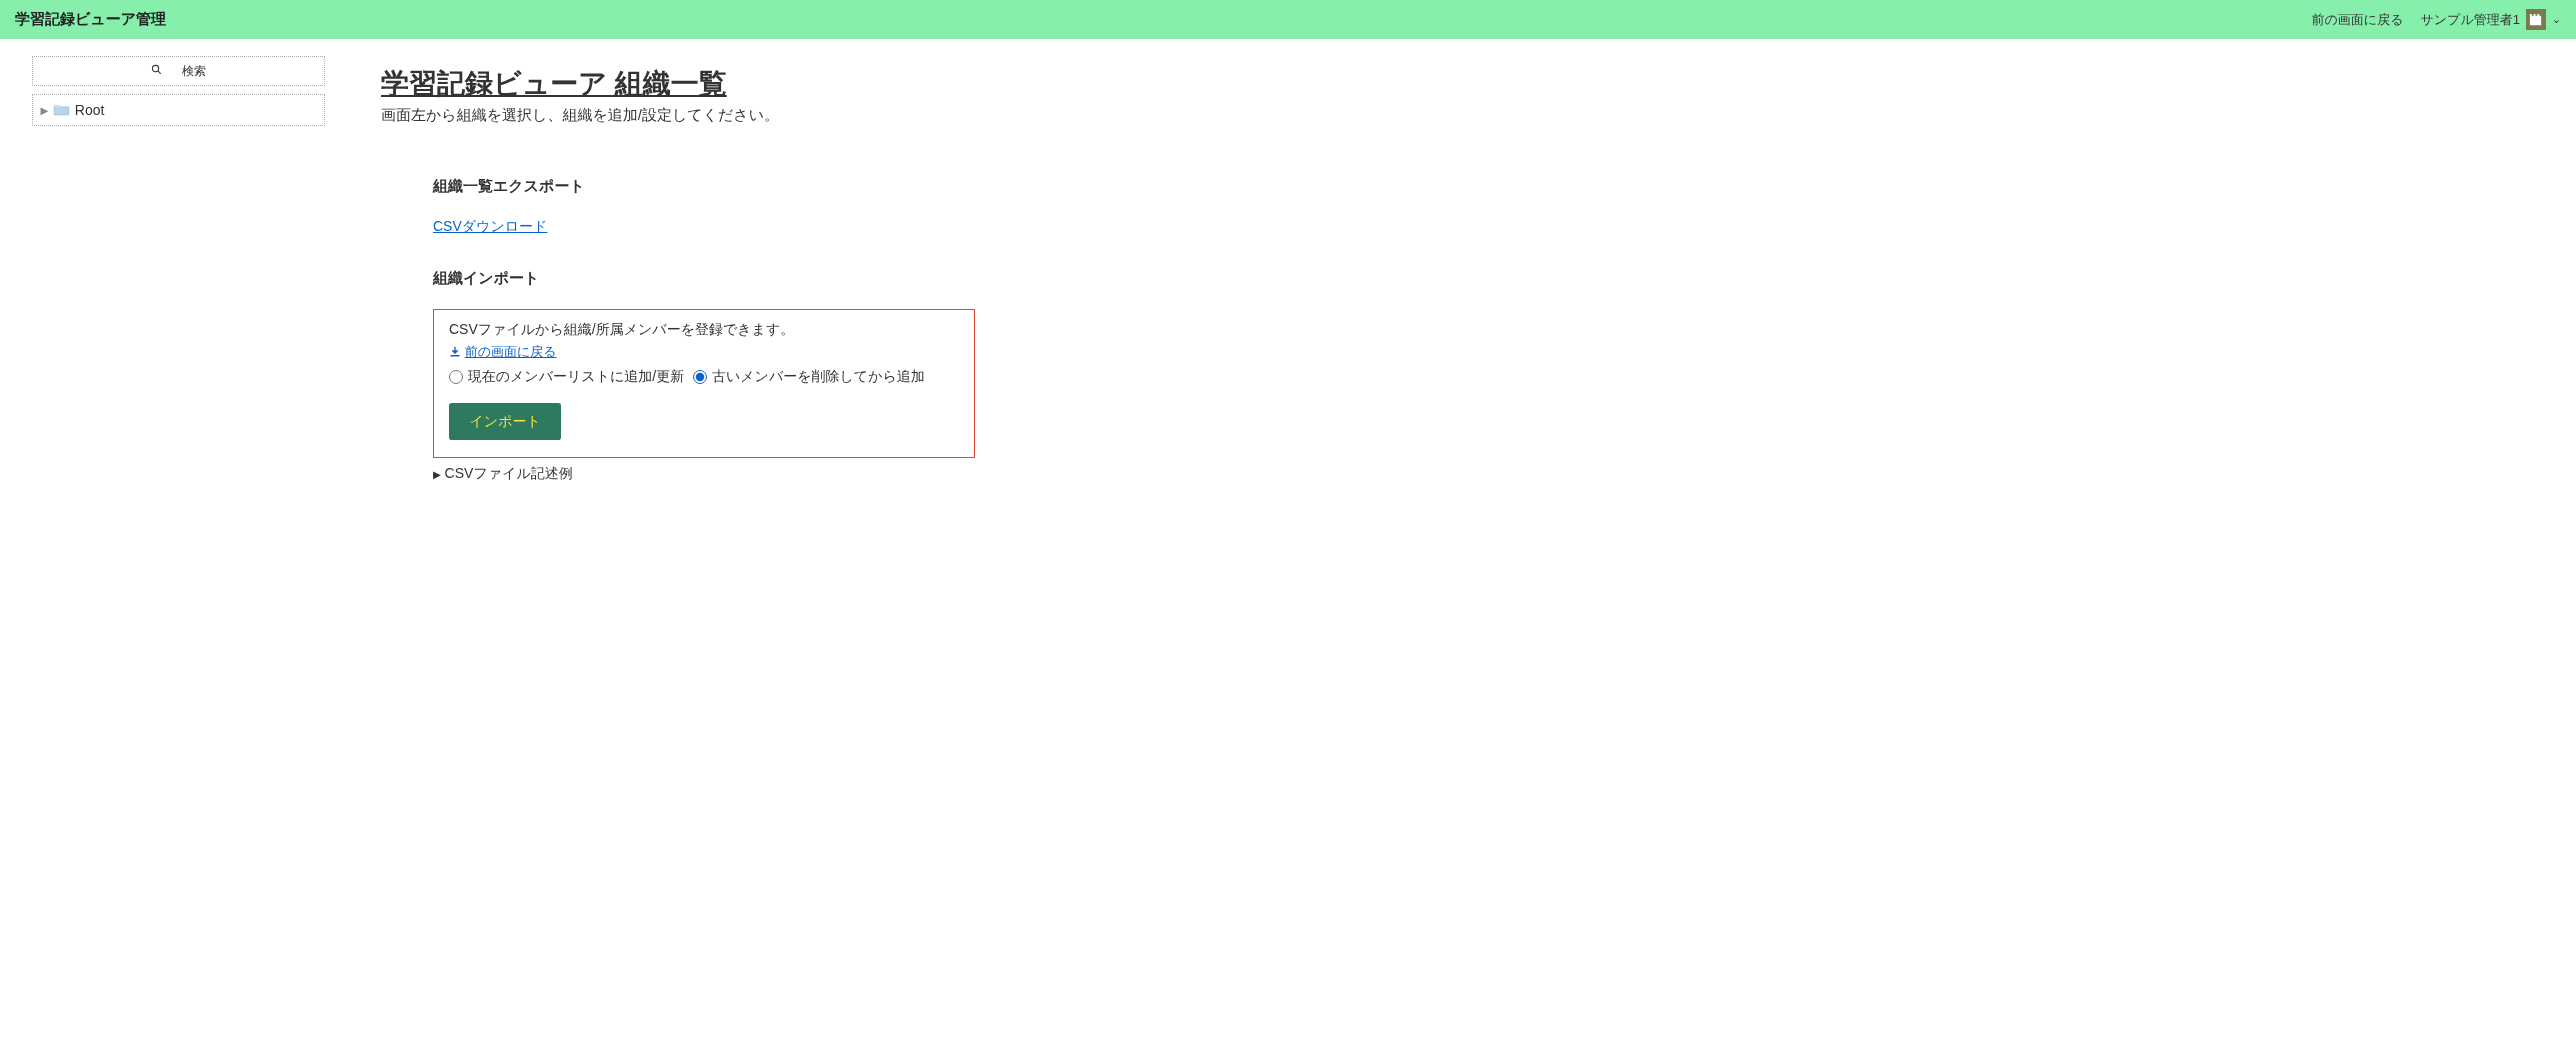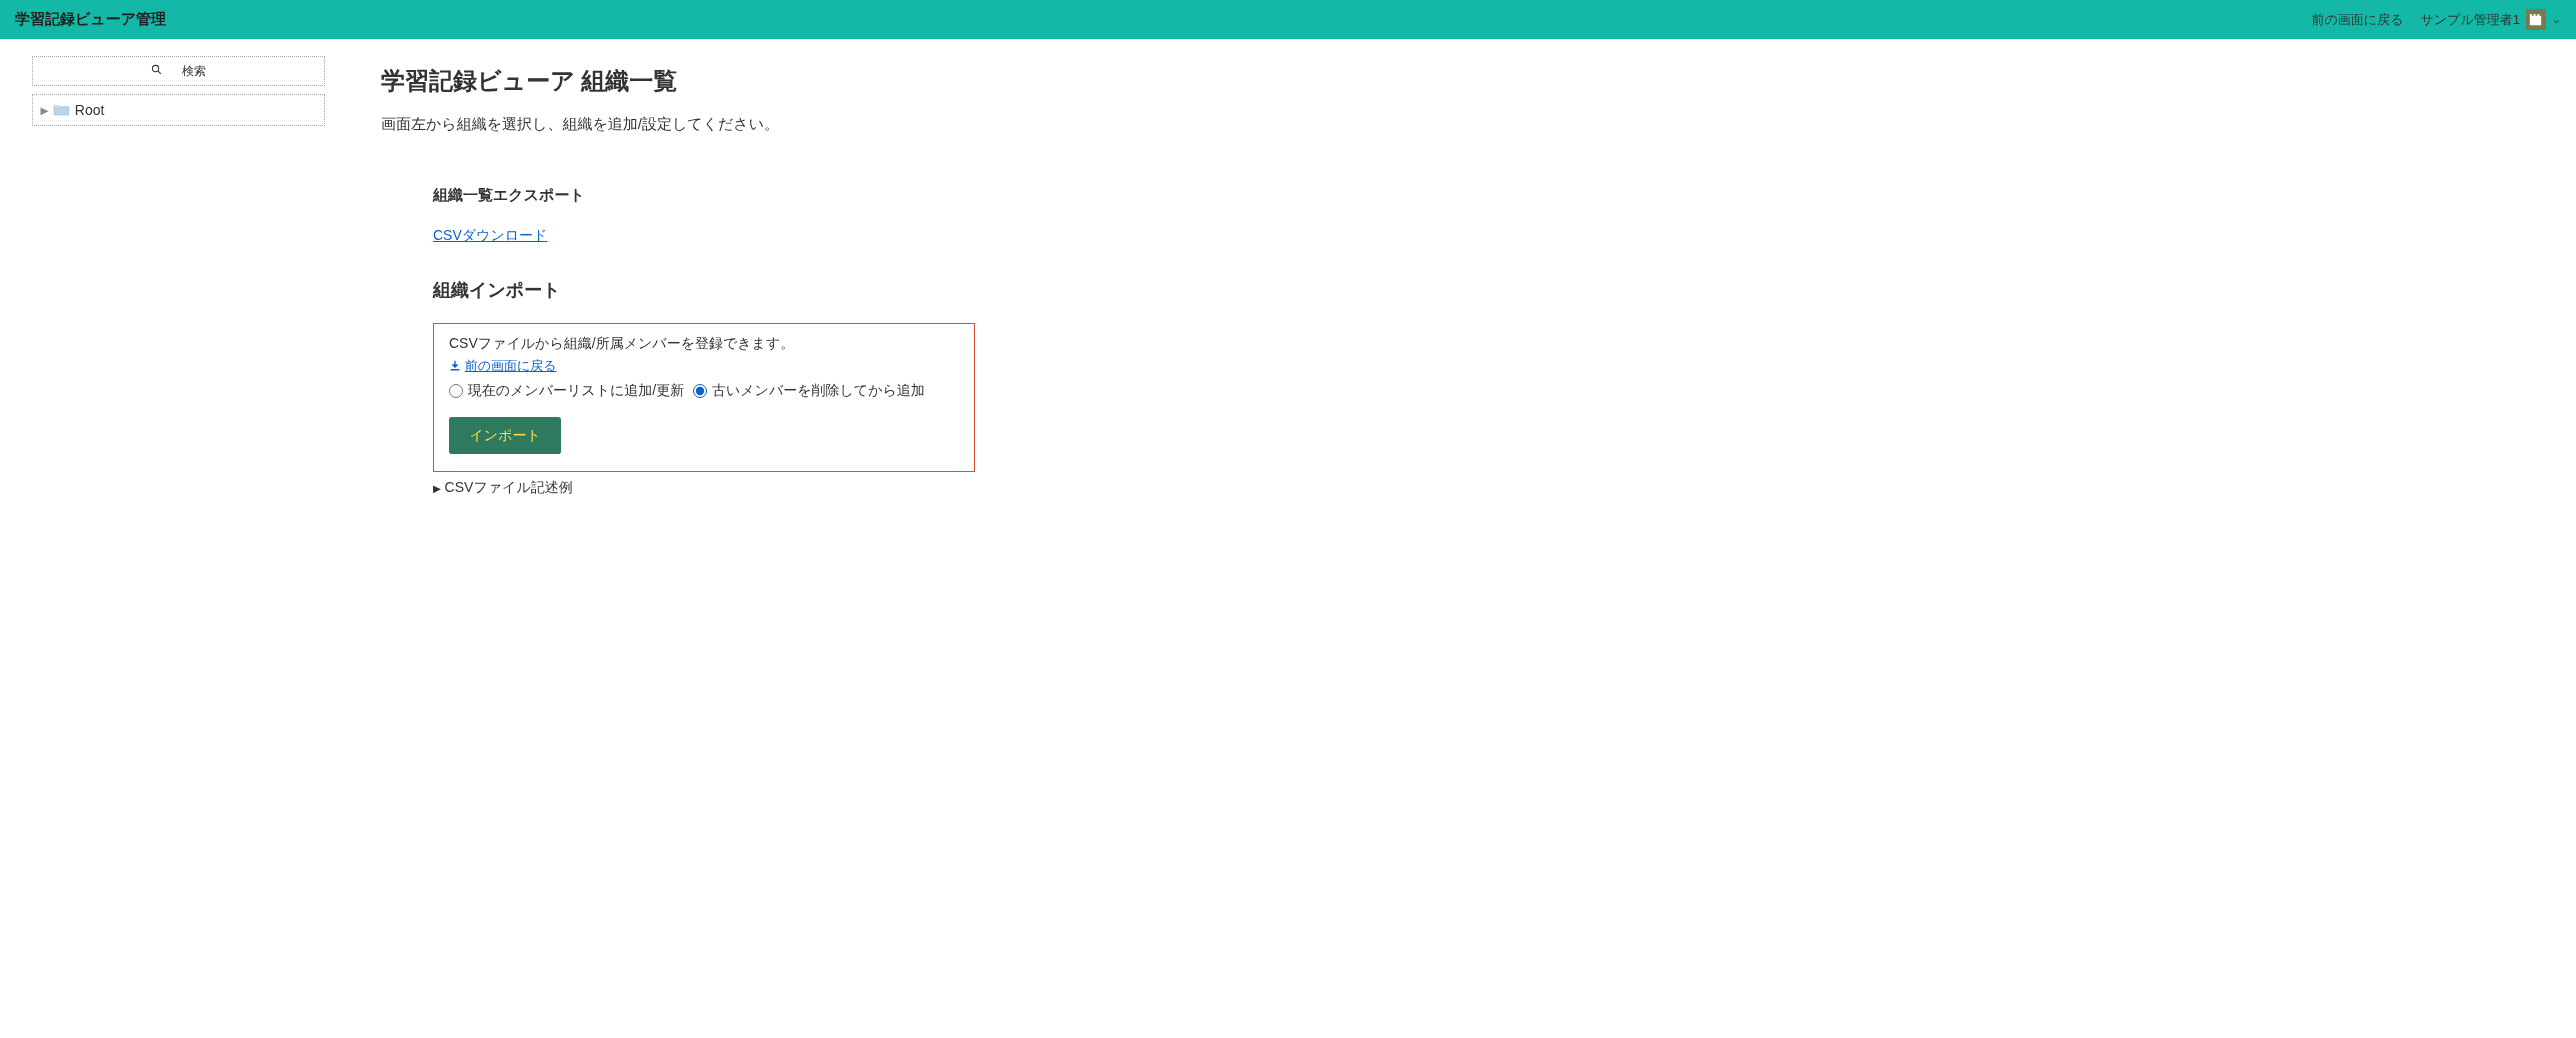--- a/index.html
+++ b/index.html
@@ -6,21 +6,21 @@
     body {
       font-family: -apple-system, "Hiragino Kaku Gothic ProN", "Hiragino Sans", Meiryo, sans-serif;
       font-size: 13px;
       color: #333;
       background: #fff;
     }
     .top-bar {
       display: flex;
       align-items: center;
       justify-content: space-between;
-      background: #14b8a6;
+      background: #86efac;
       padding: 7.5px 15px;
       height: 39px;
     }
     .top-bar-title {
       font-size: 15px;
       font-weight: bold;
       color: #222;
     }
     .top-bar-right {
       display: flex;
@@ -88,23 +88,24 @@
       font-size: 10.3px;
     }
     .folder-icon svg { display: block; }
 
     .main {
       flex: 1;
       padding: 26px 22.4px 22.4px 45px;
       max-width: 1027px;
     }
     .page-title {
-      font-size: 24px;
-      font-weight: bold;
-      margin-bottom: 18px;
+      font-size: 28px;
+      font-weight: bold;
+      margin-bottom: 3px;
+      text-decoration: underline;
     }
     .page-subtitle {
       font-size: 15px;
       color: #333;
       margin-bottom: 52px;
     }
     .section-pad {
       padding-left: 52px;
     }
     .section-heading {
@@ -116,21 +117,21 @@
       color: #0b62c9;
       text-decoration: underline;
       font-size: 14px;
     }
     .download-link {
       display: inline-block;
       margin-bottom: 33px;
     }
 
     .import-section-heading {
-      font-size: 18px;
+      font-size: 15px;
       font-weight: bold;
       margin-bottom: 20.5px;
     }
 
     .import-box {
       border: 1.9px solid #e04a2e;
       padding: 11.2px 15px 17px 15px;
       margin-bottom: 7.5px;
       width: 542px;
     }

